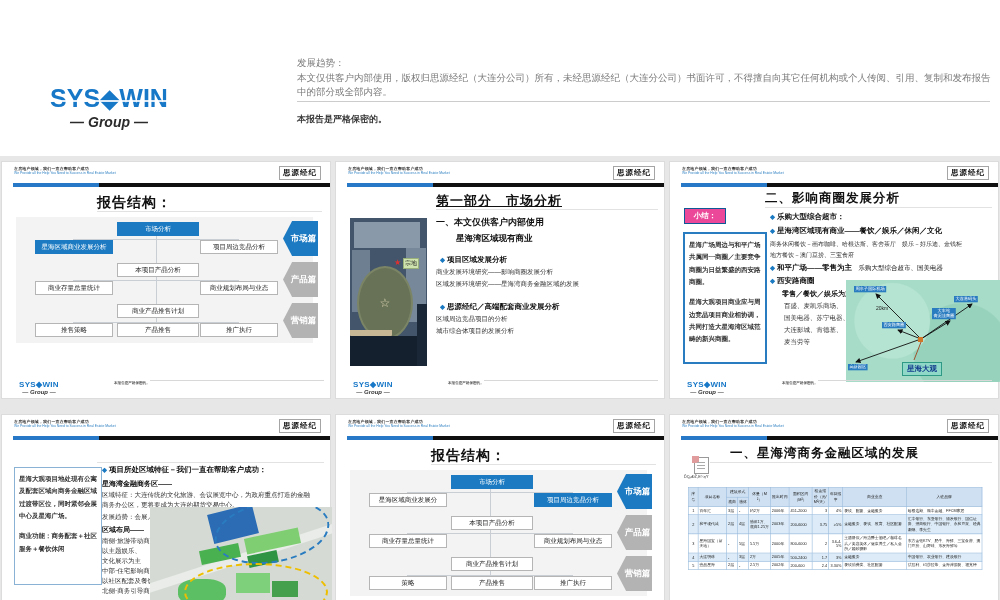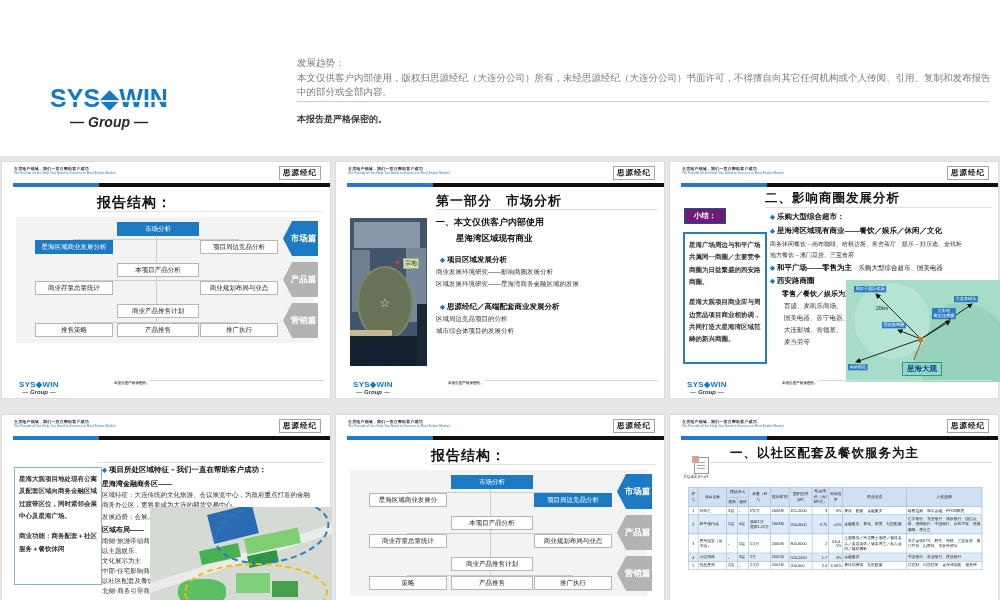--- a/index.html
+++ b/index.html
@@ -62,21 +62,21 @@
   .swater{left:0;top:118px;width:77px;height:30px;background:#15202e;}
   .sbeach{left:0;top:112px;width:42px;height:9px;background:#c8b795;border-radius:0 0 45% 45%;}
   .swater2{right:0;top:86px;width:10px;height:62px;background:#1a2736;}
   .smark{left:44px;top:40px;color:#e03030;font-size:8px;}
   .slab{left:53px;top:40px;background:#cfe3ae;border:1px solid #9ab07a;font-size:6px;padding:0 1px;color:#222;white-space:nowrap;}
   .dia{color:#1b7ac2;font-size:6.5px;margin-right:2px;}
   .h-b{position:absolute;font-weight:bold;color:#111;white-space:nowrap;}
   .h-n{position:absolute;color:#333;white-space:nowrap;}
 
   
-  .tag-box{position:absolute;left:14px;top:46px;width:40px;height:14px;background:#701a75;border:1px solid #0f5a96;
+  .tag-box{position:absolute;left:14px;top:46px;width:40px;height:14px;background:#ec4899;border:1px solid #0f5a96;
            color:#fff;font-size:7.5px;font-weight:bold;text-align:center;line-height:14px;}
   .sum-box{position:absolute;left:13px;top:70px;width:72px;height:118px;border:2px solid #2a7cc0;background:#fff;
            padding:5px 4px;font-size:6.5px;font-weight:bold;color:#333;line-height:1.9;}
   .sum-box p{margin:0 0 8px 0;}
   .m3{position:absolute;left:176px;top:118px;width:154px;height:102px;overflow:hidden;
       background:radial-gradient(circle at 30% 40%, #b6e4d2 0 30%, transparent 31%),
                  radial-gradient(circle at 75% 70%, #97d2bd 0 35%, transparent 36%),#a7dcc9;}
   .m3 svg{position:absolute;left:0;top:0;}
   .m3lab{position:absolute;background:#2a7cc0;color:#fff;padding:1px 2px;font-size:6px;
          transform:scale(.7);transform-origin:0 0;white-space:nowrap;z-index:2;text-align:center;line-height:1.2;}
@@ -166,21 +166,21 @@
       </div>
     <div class="sl-foot-line"></div>
     <div class="sl-flogo">
       <div class="flg">SYS◆WIN</div>
       <div class="fgr">— Group —</div>
     </div>
     <div class="sl-fnote">本报告是严格保密的。</div>
   </div>
 
   <div class="slide s2">
-    <div class="sl-title" style="left:100px;top:30px;font-size:13px;">第一部分　市场分析</div>
+    <div class="sl-title" style="left:100px;top:30px;font-size:13px;text-decoration:underline;">第一部分　市场分析</div>
     <div class="sl-rule" style="left:100px;right:6px;top:47px;"></div>
     <div class="sat">
       <div class="sb1"></div>
         <div class="sb2"></div>
         <div class="sb3"></div>
       <div class="soval">☆</div>
       <div class="sbeach"></div>
         <div class="swater"></div>
         <div class="swater2"></div>
       <div class="smark">★</div>
@@ -344,21 +344,21 @@
     </div>
     <div class="sl-brand">思源经纪</div>
     <div class="sl-bar">
         <span class="b1"></span>
         <span class="b2"></span>
       </div>
 
   </div>
 
   <div class="slide s6">
-    <div class="sl-title" style="left:60px;top:30px;font-size:12.5px;">一、以社区配套及餐饮服务为主</div>
+    <div class="sl-title" style="left:60px;top:30px;font-size:12.5px;">一、星海湾商务金融区域的发展</div>
     <div class="sl-rule" style="left:40px;right:6px;top:47px;"></div>
     <div class="doc-icon"></div>
     <div class="doc-cap">ĎÇµĐŽ¸Ē¾ņŸ</div>
     <div class="t6wrap">
       <table>
         <colgroup>
           <col style="width:18px">
             <col style="width:52px">
             <col style="width:20px">
             <col style="width:20px">

